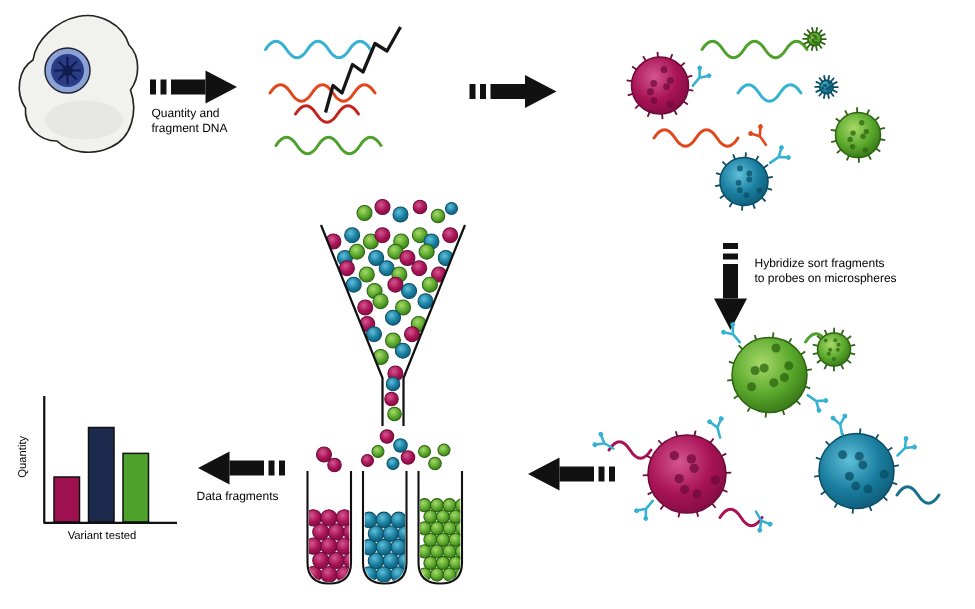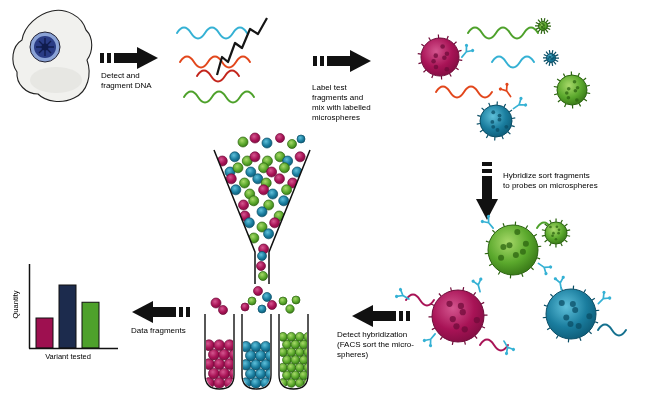--- a/index.html
+++ b/index.html
@@ -535,21 +535,19 @@
     <g>
           <rect x="36" y="318" width="17" height="30" fill="#9e1050" stroke="#111" stroke-width="1"></rect>
           <rect x="59" y="285" width="17" height="63" fill="#1c2b4d" stroke="#111" stroke-width="1"></rect>
           <rect x="82" y="302.25" width="17" height="45.75" fill="#4ea12b" stroke="#111" stroke-width="1"></rect>
         </g>
     <line x1="29.5" y1="264" x2="29.5" y2="348.5" stroke="#111" stroke-width="1.5"></line>
     <line x1="29" y1="348.5" x2="118" y2="348.5" stroke="#111" stroke-width="1.5"></line>
   </g>
 </svg>
 
-<div class="cap" style="left:101px;top:71px;width:58px">Detect and fragment DNA</div>
-<div class="cap" style="left:312px;top:83px;width:64px">Label test fragments and mix with labelled microspheres</div>
+<div class="cap" style="left:101px;top:71px;width:58px">Quantity and fragment DNA</div>
 <div class="cap" style="left:503px;top:171px;width:95px">Hybridize sort fragments to probes on microspheres</div>
-<div class="cap" style="left:337px;top:330px;width:84px">Detect hybridization (FACS sort the micro-spheres)</div>
 <div class="cap" style="left:131px;top:326px;width:62px">Data fragments</div>
 <div class="ylab">Quantity</div>
 <div class="xlab">Variant tested</div>
 
 </div>
 
 </body></html>

